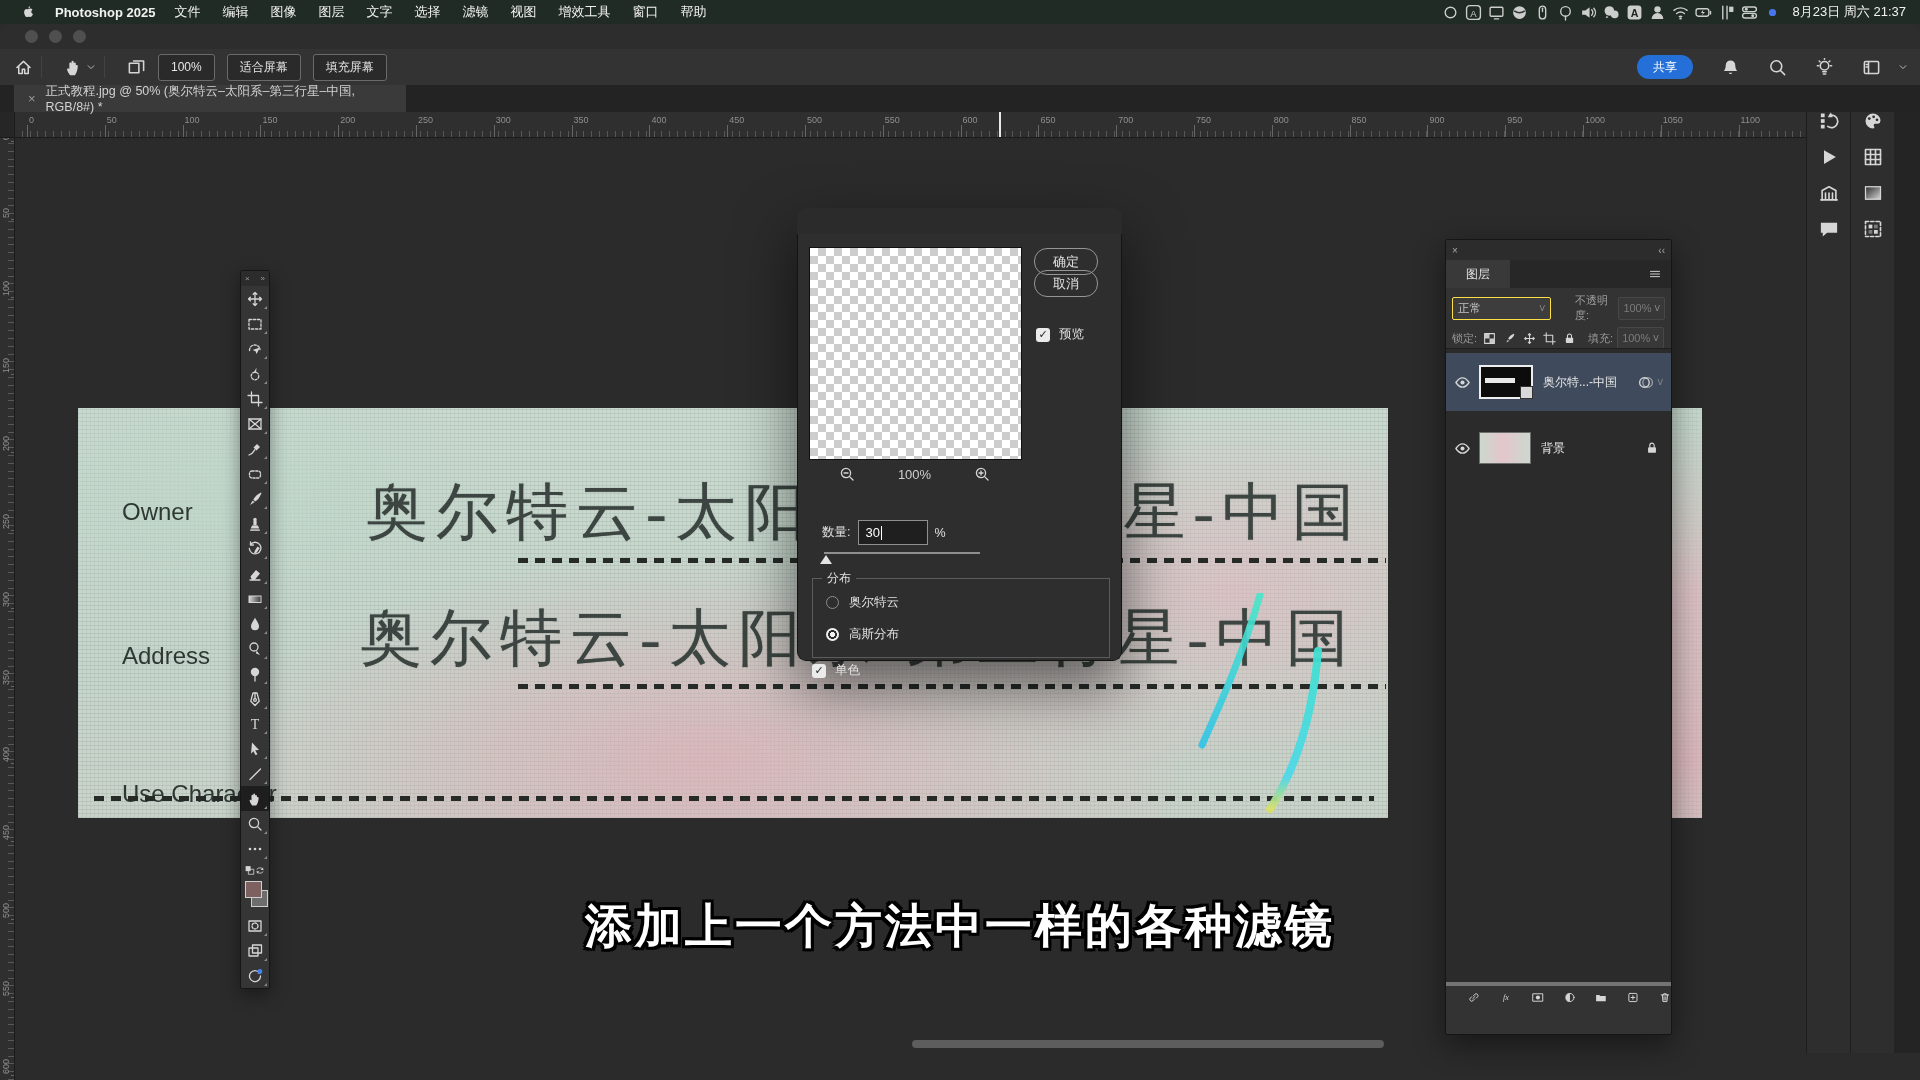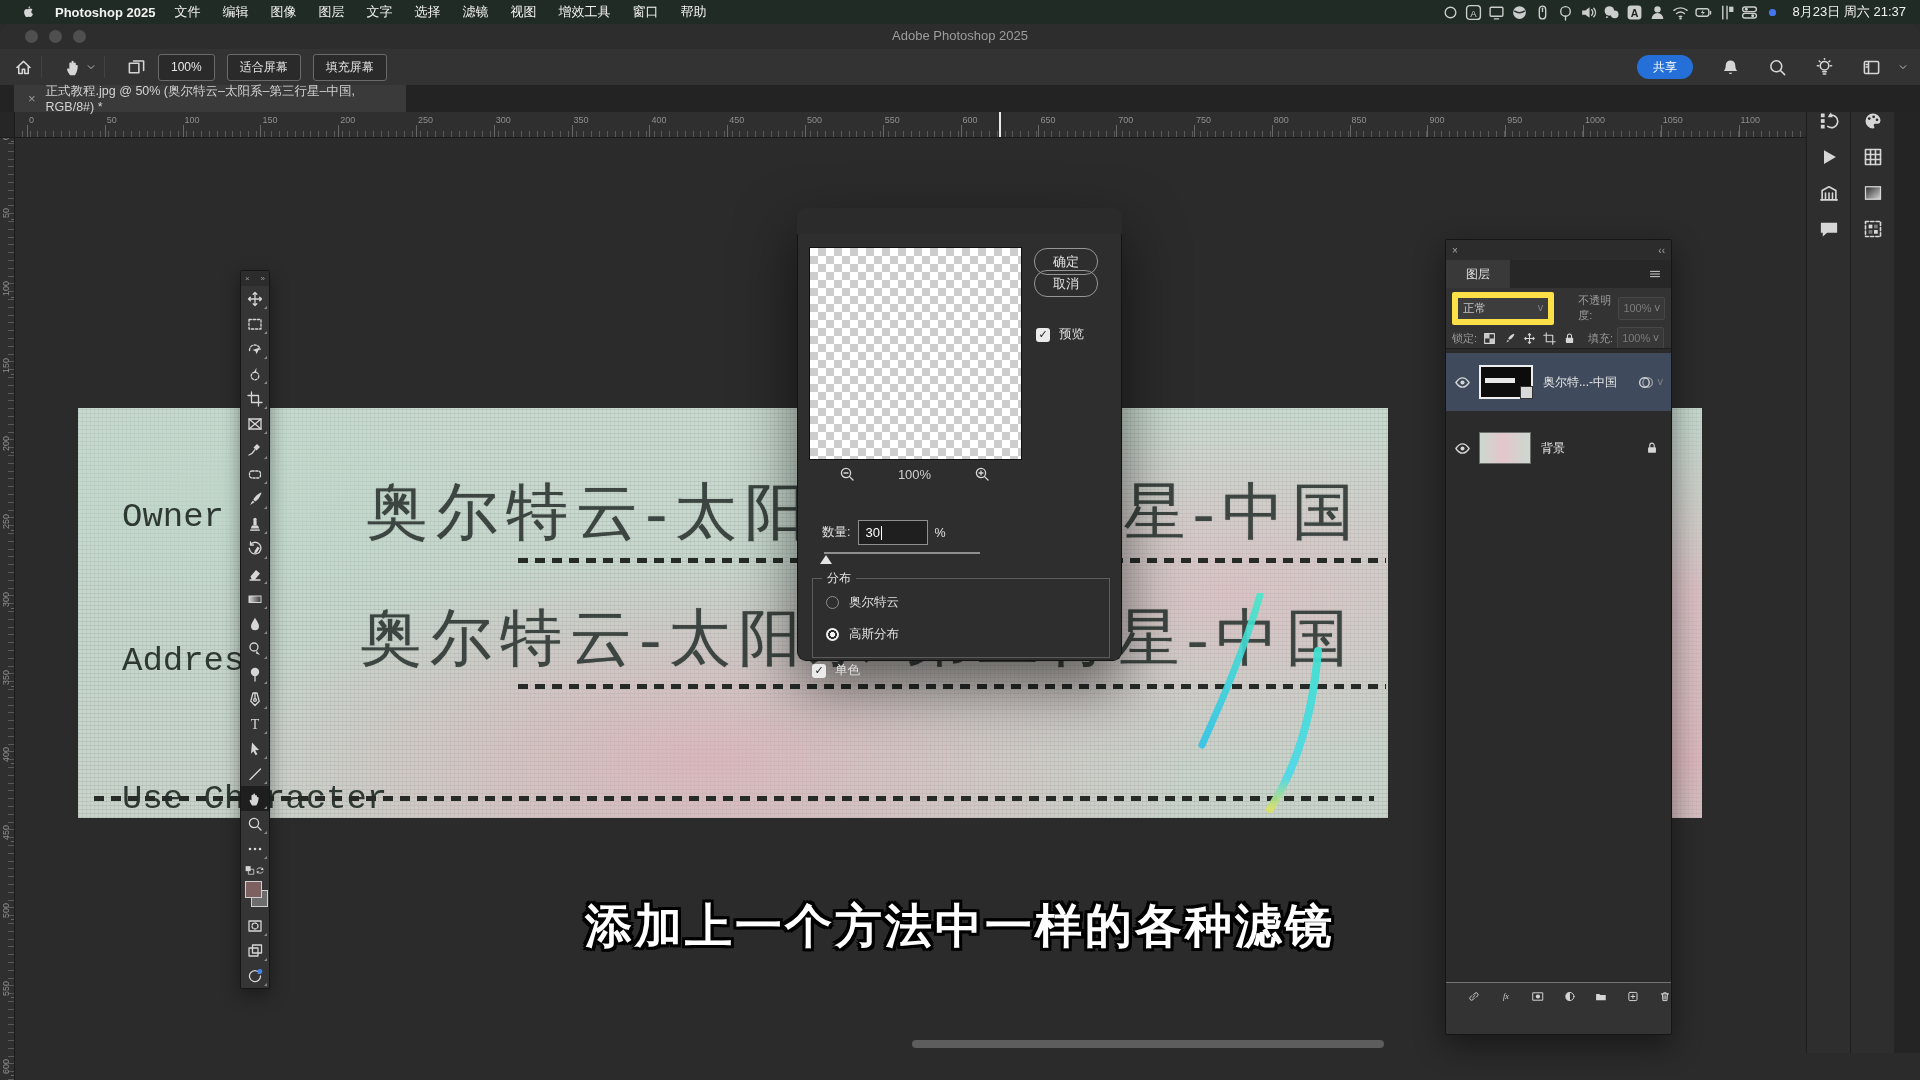--- a/index.html
+++ b/index.html
@@ -64,21 +64,21 @@
      radial-gradient(ellipse 700px 300px at 48% 86%,rgba(226,168,180,.65),rgba(226,168,180,0) 70%),
      radial-gradient(ellipse 500px 260px at 88% 45%,rgba(232,178,190,.55),rgba(232,178,190,0) 70%),
      radial-gradient(ellipse 420px 200px at 12% 20%,rgba(190,214,200,.8),rgba(190,214,200,0) 70%),
      repeating-linear-gradient(0deg,rgba(88,128,118,.16) 0 1px,transparent 1px 4px),
      repeating-linear-gradient(90deg,rgba(88,128,118,.10) 0 1px,transparent 1px 4px),
      linear-gradient(180deg,#ccd9cf 0%,#c7d5cb 55%,#cbd2c9 100%);}
   #canvas{left:64px;width:1310px;}
   #canvas-strip{left:1658px;width:30px;}
   .cjk-line{position:absolute;font-family:"Liberation Serif","DejaVu Serif",serif;
     font-size:62px;letter-spacing:8px;color:#3c4541;white-space:nowrap;text-shadow:0 0 1px rgba(40,50,46,.5);}
-  .eng{position:absolute;font-family:Liberation Mono, monospace;font-size:34px;color:#2e3833;}
+  .eng{position:absolute;font-family:Liberation Sans, sans-serif;font-size:24px;color:#2e3833;}
   .dashline{position:absolute;height:5px;
     background:repeating-linear-gradient(90deg,#262b28 0 10px,transparent 10px 17px);}
   #arcs{position:absolute;left:1120px;top:185px;width:150px;height:220px;}
 
   
   #subtitle{top:895px;left:0;width:1920px;text-align:center;z-index:3;
     font-size:47px;font-weight:bold;color:#fff;letter-spacing:3px;
     text-shadow:-3px -3px 0 #000,3px -3px 0 #000,-3px 3px 0 #000,3px 3px 0 #000,0 -3px 0 #000,0 3px 0 #000,-3px 0 0 #000,3px 0 0 #000;}
   #hscroll{top:903px;left:898px;width:472px;height:8px;background:#5d5d5d;border-radius:4px;z-index:2;}
 
@@ -134,38 +134,38 @@
   
   #layers{top:239px;left:1445px;width:227px;height:796px;background:#333;border:1px solid #151515;border-radius:2px;
     z-index:7;box-shadow:0 10px 30px rgba(0,0,0,.45);box-sizing:border-box;}
   #lp-head{height:20px;background:#2c2c2c;display:flex;align-items:center;justify-content:space-between;
     padding:0 6px;font-size:10px;color:#a5a5a5;}
   #lp-tabs{height:28px;background:#272727;display:flex;align-items:center;}
   #lp-tab{height:28px;width:64px;background:#393939;display:flex;align-items:center;justify-content:center;
     font-size:12px;color:#e2e2e2;}
   #lp-menu{margin-left:auto;width:16px;height:12px;margin-right:8px;}
   .lp-row{height:30px;display:flex;align-items:center;padding:0 6px;font-size:11px;color:#9c9c9c;}
-  .lp-select{height:21px;background:#3d3d3d;border:6px solid #fde047;border-radius:2px;display:flex;
+  .lp-select{height:21px;background:#3d3d3d;border:1px solid #fde047;border-radius:2px;display:flex;
     align-items:center;font-size:11.5px;color:#c4c4c4;padding:0 5px;}
   .lp-valbox{height:21px;background:#383838;border:1px solid #474747;border-radius:2px;display:flex;
     align-items:center;font-size:11px;color:#7b7b7b;padding:0 4px;gap:3px;}
   .chev{font-size:8px;color:#8a8a8a;}
   .lockicons{display:flex;gap:7px;margin:0 6px;}
   .lockicons .i{width:13px;height:13px;}
   #lp-list{position:absolute;top:108px;left:0;width:100%;height:660px;background:#2b2b2b;border-top:1px solid #1e1e1e;}
   .layer{position:absolute;left:0;width:100%;height:58px;display:flex;align-items:center;}
   .layer .eye{width:17px;height:17px;margin:0 8px;}
   .thumb{width:50px;height:30px;flex:none;}
   #thumb1{background:#0c0c0c;border:2px solid #eee;position:relative;}
   #thumb1::before{content:"";position:absolute;left:4px;top:11px;width:30px;height:5px;background:#e8e8e8;}
   #thumb1 .badge{position:absolute;right:-2px;bottom:-2px;width:11px;height:11px;background:#d9d9d9;
     border:1px solid #333;}
   #thumb2{background:linear-gradient(90deg,#ccd8ce 0%,#e3c6cb 45%,#cdd8cf 100%);border:1px solid #6e6e6e;}
   .lname{margin-left:10px;font-size:12px;color:#e6e6e6;white-space:nowrap;}
-  #lp-foot{position:absolute;bottom:0;left:0;width:100%;height:27px;background:#333;border-top:1px solid #737373;
+  #lp-foot{position:absolute;bottom:0;left:0;width:100%;height:27px;background:#333;border-top:4px solid #737373;
     display:flex;align-items:center;gap:20px;padding-left:22px;box-sizing:border-box;}
   #lp-foot .i{width:15px;height:15px;}
 
   
   .dock{top:85px;height:968px;width:44px;background:#2e2e2e;border-left:1px solid #1d1d1d;z-index:4;}
   .dock .dhead{height:18px;display:flex;align-items:center;justify-content:center;font-size:9px;color:#8d8d8d;}
   .dock .icons{display:flex;flex-direction:column;align-items:center;gap:16px;margin-top:8px;}
   .dock .icons .i{width:20px;height:20px;}
   #dockfill{top:85px;left:1894px;width:26px;height:968px;background:#242424;z-index:4;}
 
@@ -286,21 +286,20 @@
             </svg>
           </span></span>
       <span id="clock">8月23日 周六 21:37</span>
     </div>
   </div>
 
   <div id="titlebar" class="abs">
     <span class="tl" style="left:25px"></span>
     <span class="tl" style="left:49px"></span>
     <span class="tl" style="left:73px"></span>
-    <div id="title">Adobe Photoshop 2025</div>
   </div>
 
   <div id="optionsbar" class="abs">
     <span class="i ob-icon">
         <svg viewBox="0 0 16 16">
           <path class="s" d="M2.5 8 8 2.8 13.5 8M4 7v6h3v-3.6h2V13h3V7"></path>
         </svg>
       </span>
     <span class="vdiv"></span>
     <span class="i ob-icon">

